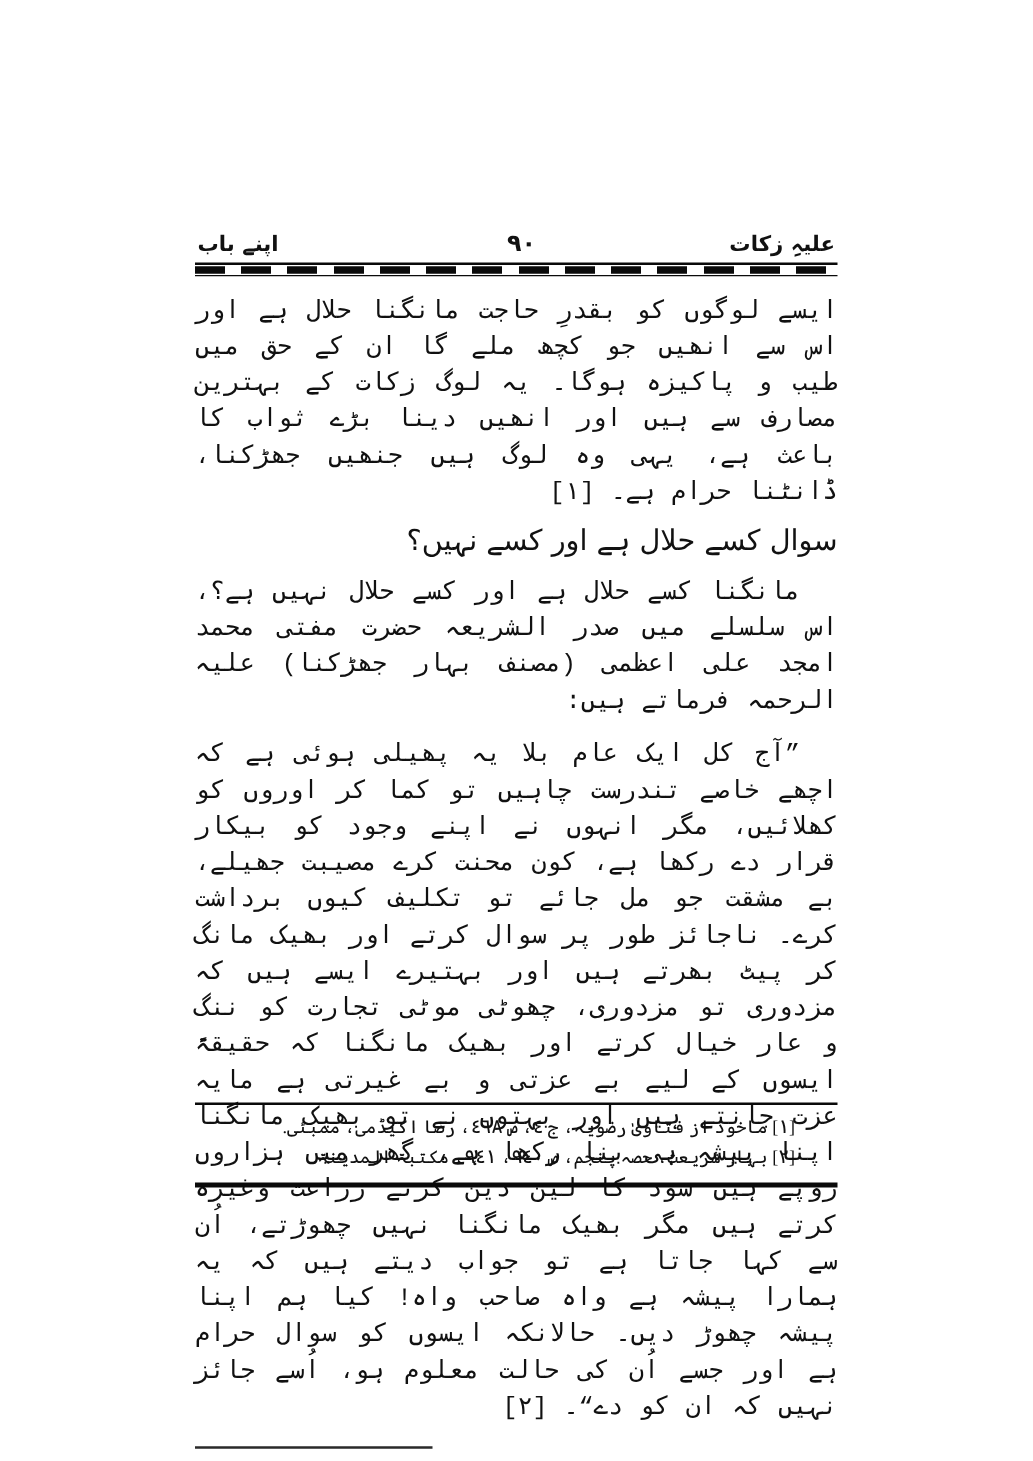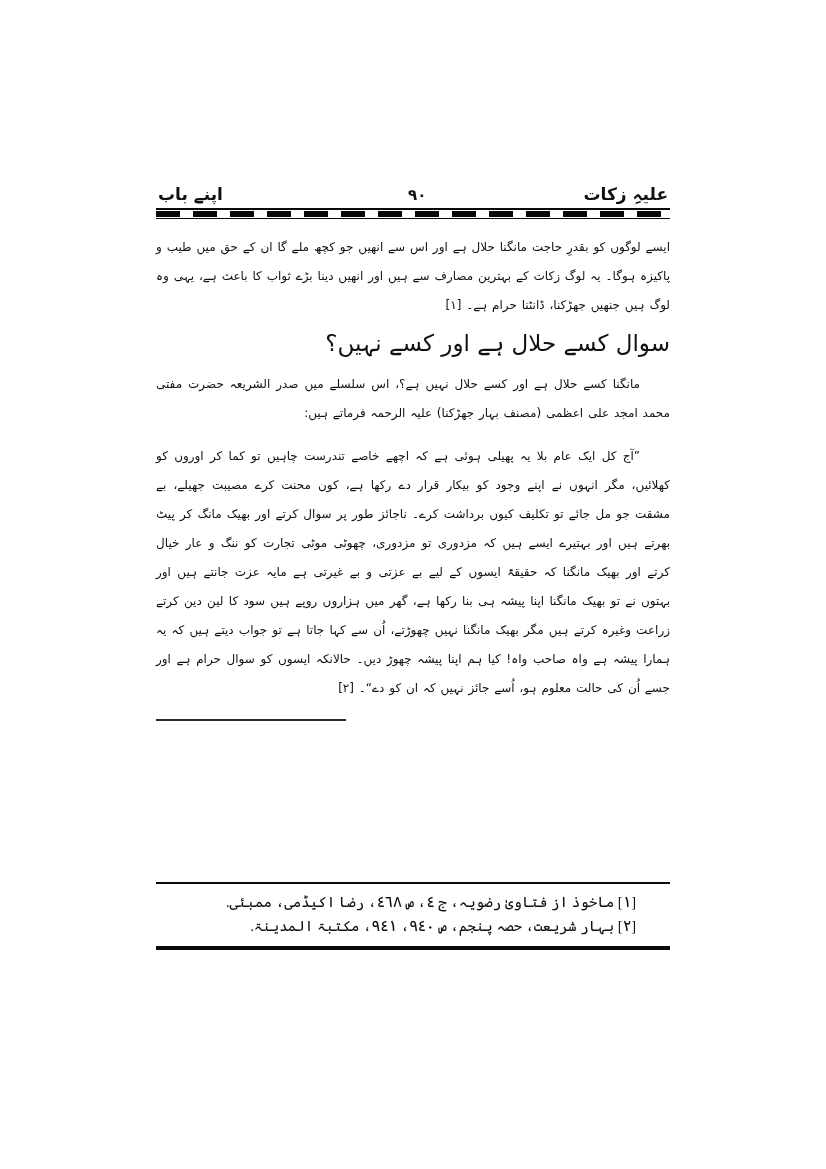--- a/index.html
+++ b/index.html
@@ -16,36 +16,37 @@
   .content{
     position:absolute;
     top:184px;right:156px;left:156px; 
   }
   
   .hdr{
     display:flex;justify-content:space-between;align-items:flex-end;
     font-size:17px;font-weight:bold;
     padding:0 2px 4px 2px;
   }
-  .hdr .pageno{font-size:15px;font-weight:bold;transform:translateX(14px);}
+  .hdr .pageno{font-size:19px;font-weight:bold;transform:translateX(14px);}
   
   .divider{
     height:6px;
     border-top:2px solid #0a0a0a;
     border-bottom:1px solid #0a0a0a;
     padding:1px 0;
     background:repeating-linear-gradient(90deg,#0a0a0a 0 24px,#ffffff 24px 37px);
     background-clip:content-box;
   }
   
   .bodytext{
     margin:14px 0 0 0;
-    font-size:12px;line-height:29px;
+    font-size:20px;line-height:29px;
     text-align:justify;
     word-spacing:1px;
+    font-family:Liberation Mono, monospace;
   }
   .indent{text-indent:30px;}
   .heading{
     margin:10px 0 4px 0;
     text-align:right;
     font-size:23px;font-weight:normal;
   }
   .end-rule{
     width:190px;height:2px;background:#2a2a2a;border:0;
     margin:16px 128px 0 0; 

